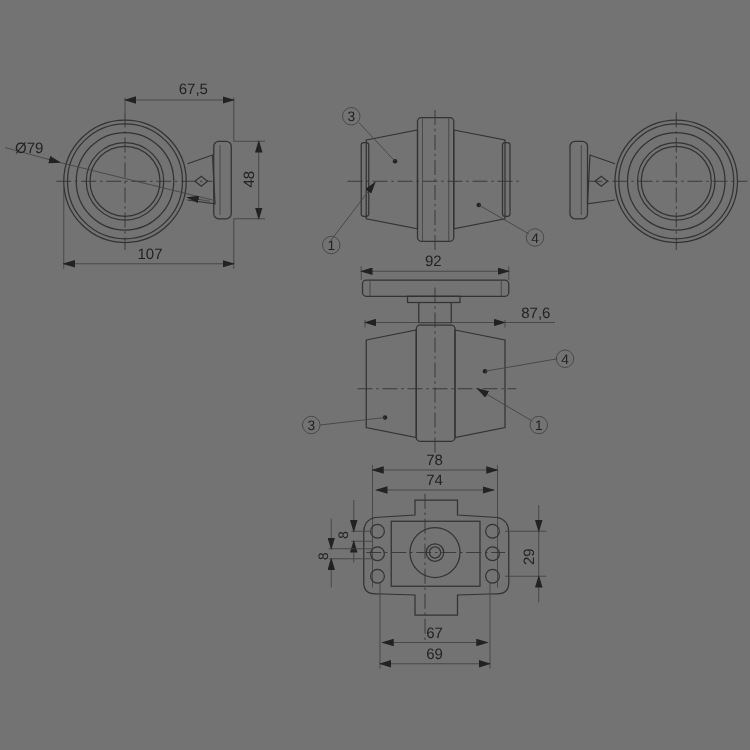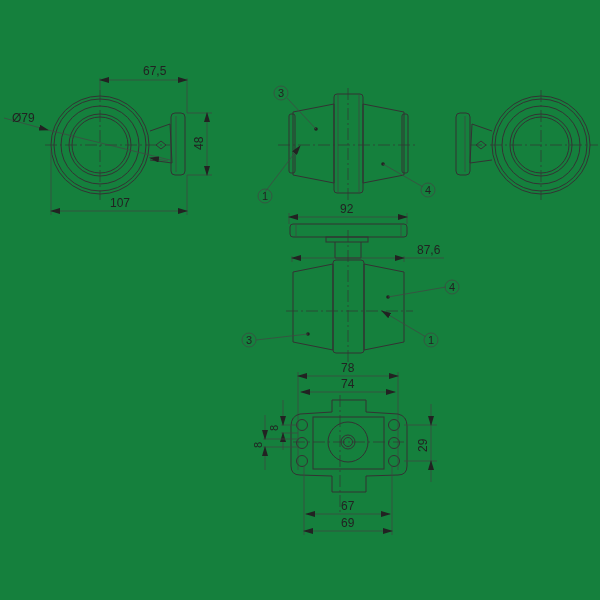--- a/index.html
+++ b/index.html
@@ -1,16 +1,16 @@
 <!DOCTYPE html>
 <html><head>
 <meta charset="utf-8">
 <style>
   html,body{margin:0;padding:0;background:#ffffff;}
-  #canvas{position:relative;width:600px;height:600px;background:#15803d;overflow:hidden;}
+  #canvas{position:relative;width:600px;height:600px;background:#737373;overflow:hidden;}
   svg{position:absolute;left:0;top:0;}
   .ln{stroke:#333;stroke-width:1;fill:none;}
   .thin{stroke:#444;stroke-width:0.7;fill:none;}
   .cl{stroke:#333;stroke-width:0.7;fill:none;stroke-dasharray:12 3 2 3;}
   .lbl{font-family:"Liberation Sans",sans-serif;font-size:12px;fill:#222;}
   .num{font-family:"Liberation Sans",sans-serif;font-size:11px;fill:#222;}
 </style>
 </head>
 <body>
 

